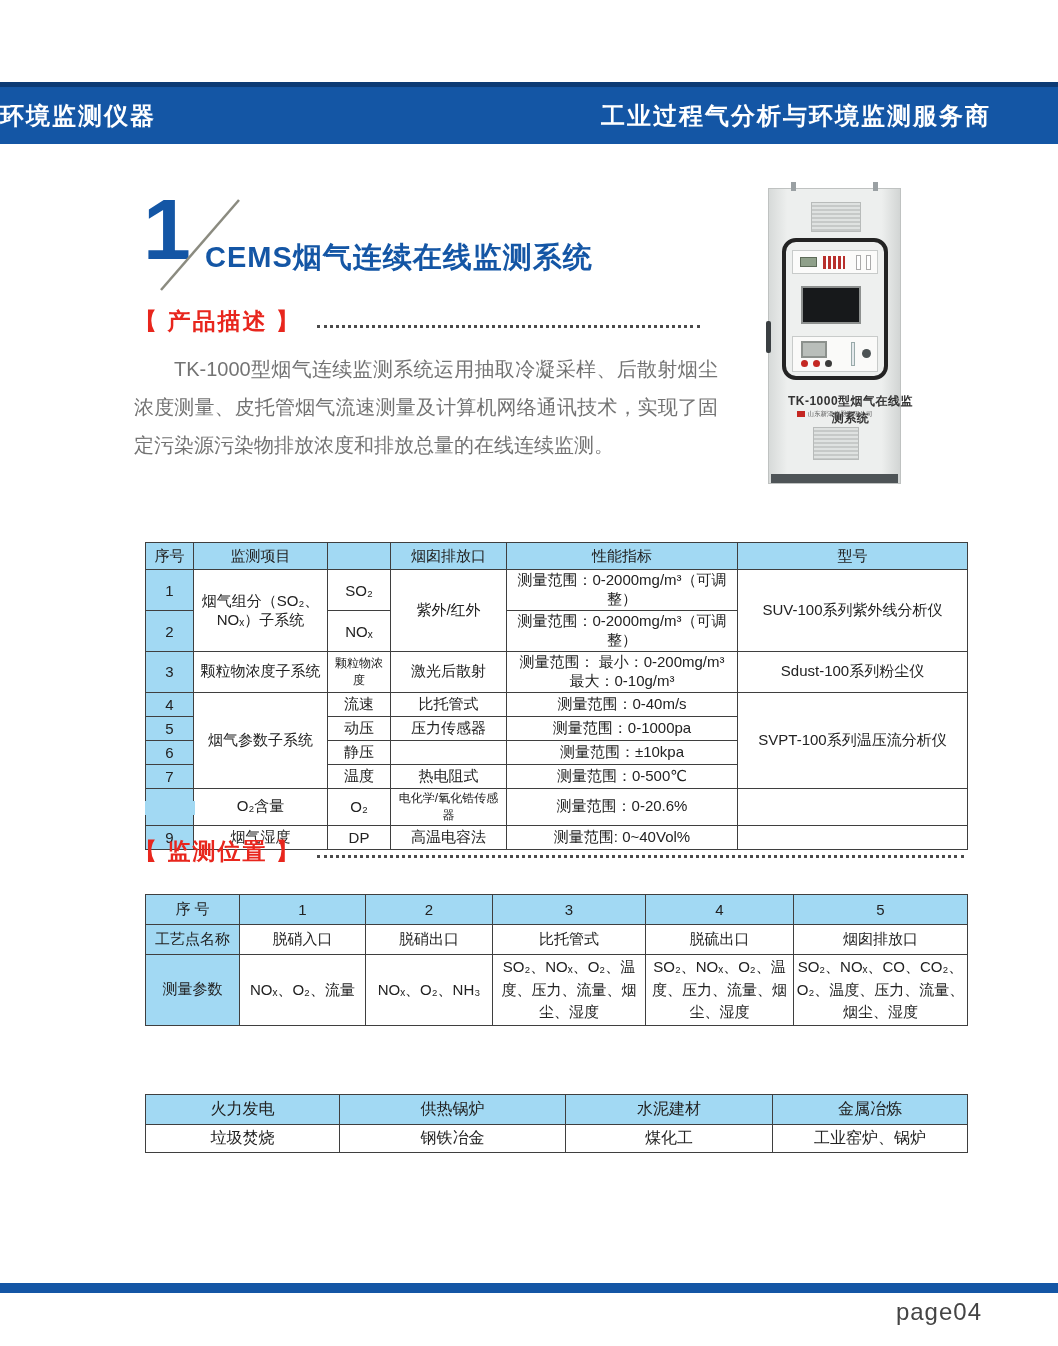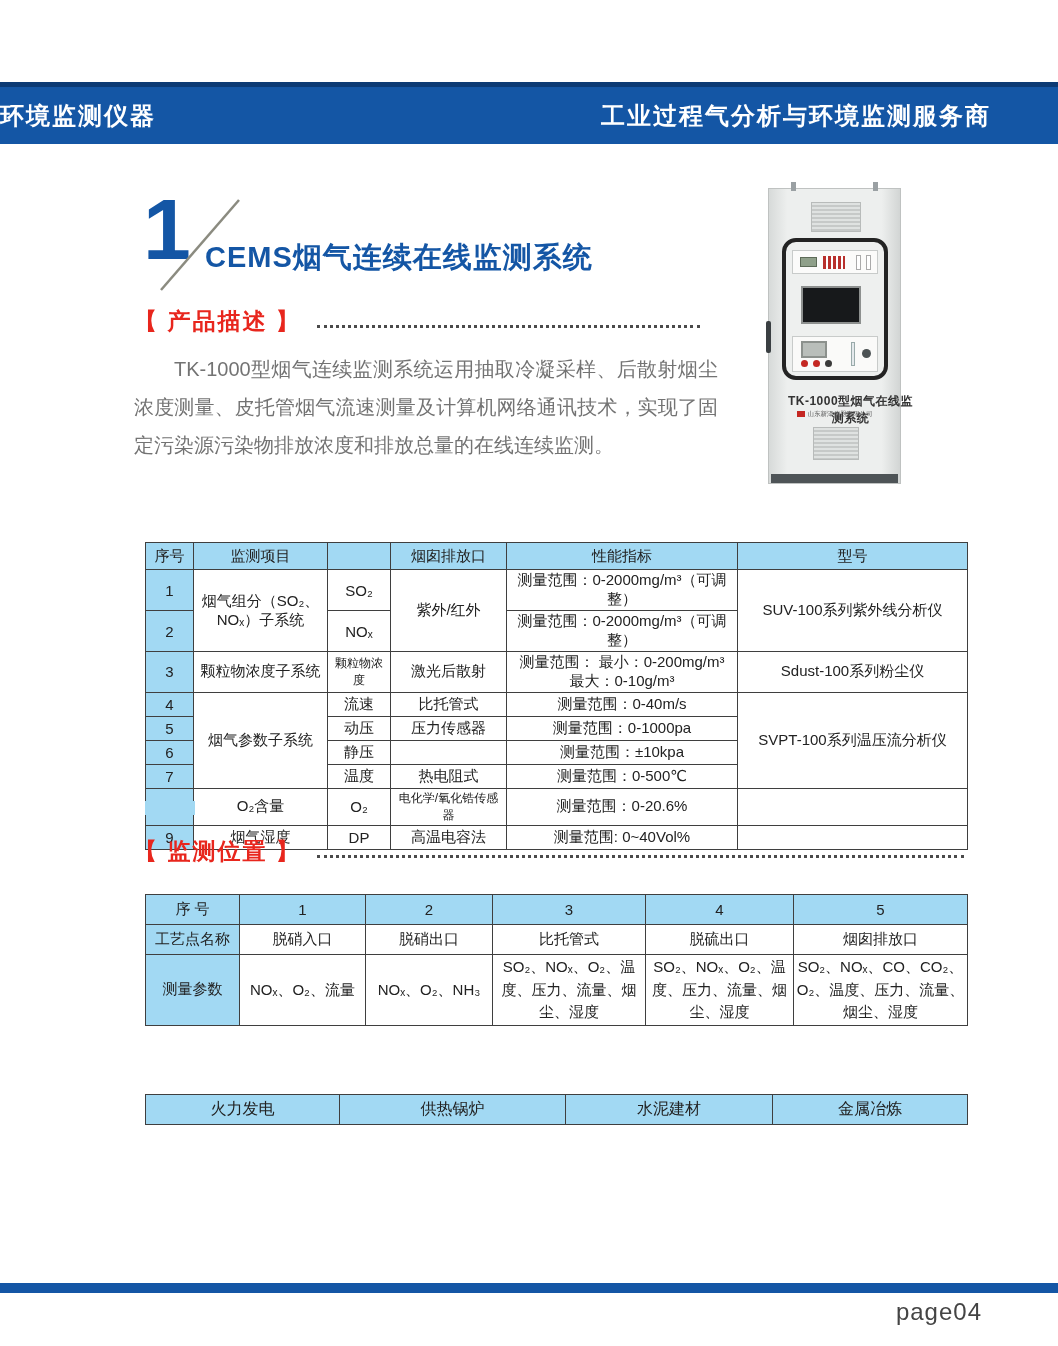--- a/index.html
+++ b/index.html
@@ -297,19 +297,25 @@
         <col style="width:207px">
         <col style="width:195px">
     </colgroup>
     <tbody>
         <tr class="thead">
       <th class="hdr">火力发电</th>
       <th class="hdr">供热锅炉</th>
       <th class="hdr">水泥建材</th>
       <th class="hdr">金属冶炼</th>
     </tr>
+    <tr>
+      <td>垃圾焚烧</td>
+      <td>钢铁冶金</td>
+      <td>煤化工</td>
+      <td>工业窑炉、锅炉</td>
+    </tr>
   </tbody>
     </table>
 
   <div class="footer-bar"></div>
   <div class="page-num">page04</div>
 
 </div>
 
 </body></html>

